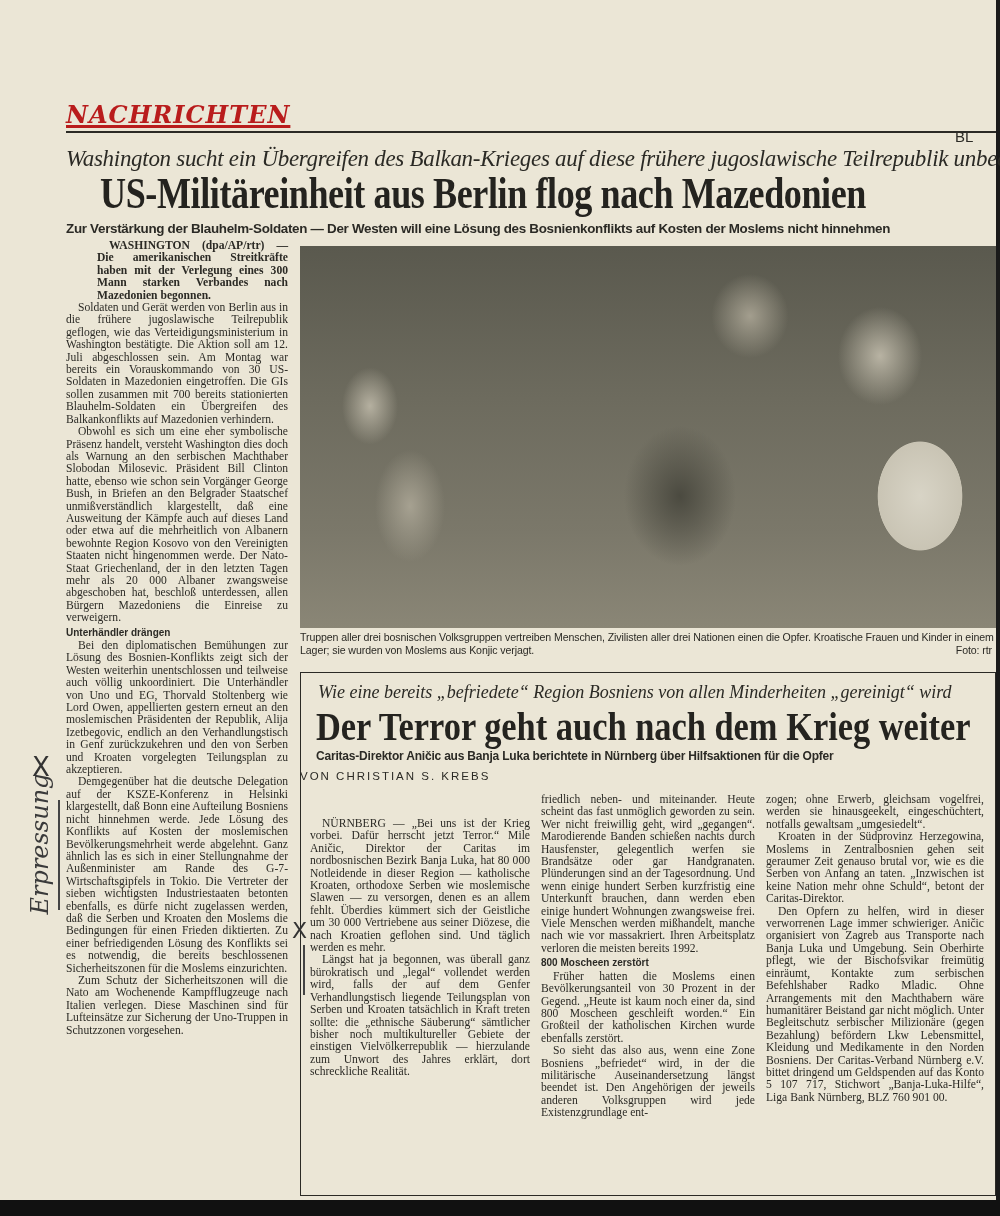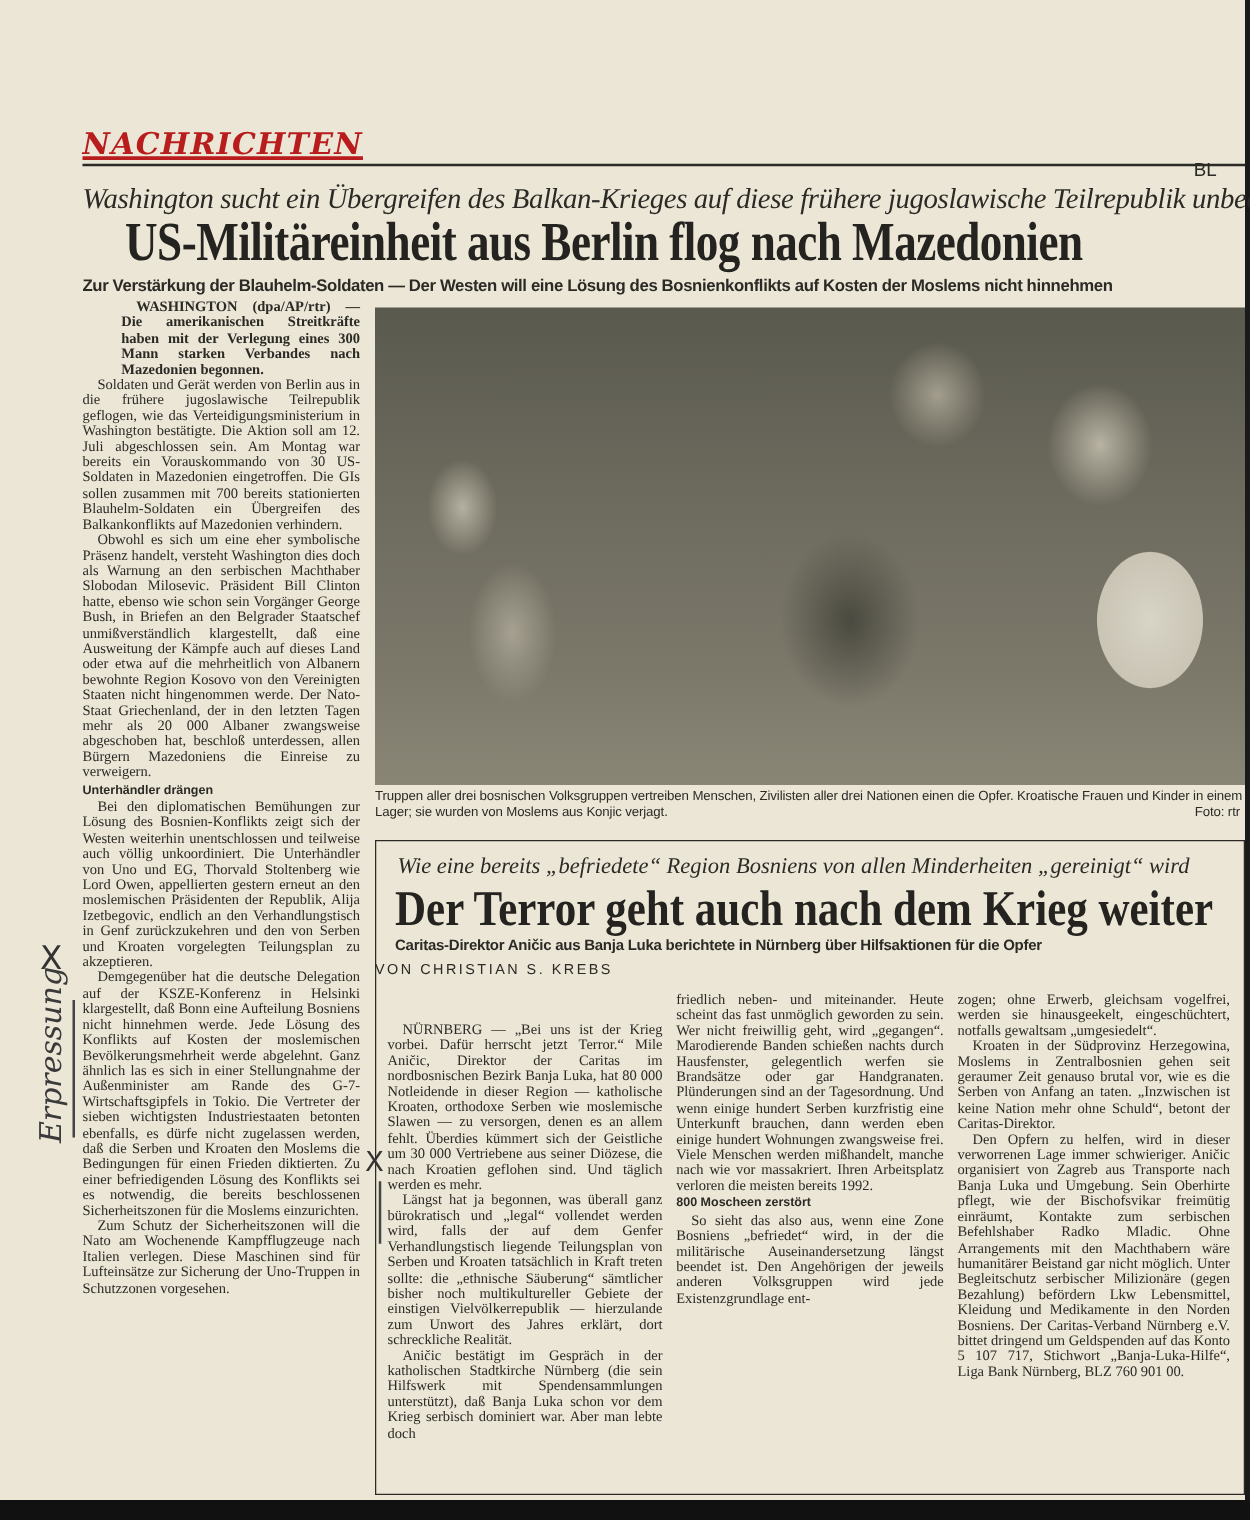--- a/index.html
+++ b/index.html
@@ -71,26 +71,26 @@
 
 <div class="box"></div>
 <div class="kicker2">Wie eine bereits „befriedete“ Region Bosniens von allen Minderheiten „gereinigt“ wird</div>
 <div class="headline2">Der Terror geht auch nach dem Krieg weiter</div>
 <div class="subhead2">Caritas-Direktor Aničic aus Banja Luka berichtete in Nürnberg über Hilfsaktionen für die Opfer</div>
 <div class="byline">VON CHRISTIAN S. KREBS</div>
 
 <div class="col" style="left:310px;top:794px;width:220px;margin-top:24px;">
   <p>NÜRNBERG — „Bei uns ist der Krieg vorbei. Dafür herrscht jetzt Terror.“ Mile Aničic, Direktor der Caritas im nordbosnischen Bezirk Banja Luka, hat 80 000 Notleidende in dieser Region — katholische Kroaten, orthodoxe Serben wie moslemische Slawen — zu versorgen, denen es an allem fehlt. Überdies kümmert sich der Geistliche um 30 000 Vertriebene aus seiner Diözese, die nach Kroatien geflohen sind. Und täglich werden es mehr.</p>
   <p>Längst hat ja begonnen, was überall ganz bürokratisch und „legal“ vollendet werden wird, falls der auf dem Genfer Verhandlungstisch liegende Teilungsplan von Serben und Kroaten tatsächlich in Kraft treten sollte: die „ethnische Säuberung“ sämtlicher bisher noch multikultureller Gebiete der einstigen Vielvölkerrepublik — hierzulande zum Unwort des Jahres erklärt, dort schreckliche Realität.</p>
-  <p>Aničic bestätigt im Gespräch in der katholischen Stadtkirche Nürnberg (die sein Hilfswerk mit Spendensammlungen unterstützt), daß Banja Luka schon vor dem Krieg serbisch dominiert war. Aber man lebte doch</p>
 </div>
 
 <div class="col" style="left:541px;top:794px;width:214px;">
   <p style="text-indent:0">friedlich neben- und miteinander. Heute scheint das fast unmöglich geworden zu sein. Wer nicht freiwillig geht, wird „gegangen“. Marodierende Banden schießen nachts durch Hausfenster, gelegentlich werfen sie Brandsätze oder gar Handgranaten. Plünderungen sind an der Tagesordnung. Und wenn einige hundert Serben kurzfristig eine Unterkunft brauchen, dann werden eben einige hundert Wohnungen zwangsweise frei. Viele Menschen werden mißhandelt, manche nach wie vor massakriert. Ihren Arbeitsplatz verloren die meisten bereits 1992.</p>
   <h4>800 Moscheen zerstört</h4>
+  <p>Früher hatten die Moslems einen Bevölkerungsanteil von 30 Prozent in der Gegend. „Heute ist kaum noch einer da, sind 800 Moscheen geschleift worden.“ Ein Großteil der katholischen Kirchen wurde ebenfalls zerstört.</p>
   <p>So sieht das also aus, wenn eine Zone Bosniens „befriedet“ wird, in der die militärische Auseinandersetzung längst beendet ist. Den Angehörigen der jeweils anderen Volksgruppen wird jede Existenzgrundlage ent-</p>
 </div>
 
 <div class="col" style="left:766px;top:794px;width:218px;">
   <p style="text-indent:0">zogen; ohne Erwerb, gleichsam vogelfrei, werden sie hinausgeekelt, eingeschüchtert, notfalls gewaltsam „umgesiedelt“.</p>
   <p>Kroaten in der Südprovinz Herzegowina, Moslems in Zentralbosnien gehen seit geraumer Zeit genauso brutal vor, wie es die Serben von Anfang an taten. „Inzwischen ist keine Nation mehr ohne Schuld“, betont der Caritas-Direktor.</p>
   <p>Den Opfern zu helfen, wird in dieser verworrenen Lage immer schwieriger. Aničic organisiert von Zagreb aus Transporte nach Banja Luka und Umgebung. Sein Oberhirte pflegt, wie der Bischofsvikar freimütig einräumt, Kontakte zum serbischen Befehlshaber Radko Mladic. Ohne Arrangements mit den Machthabern wäre humanitärer Beistand gar nicht möglich. Unter Begleitschutz serbischer Milizionäre (gegen Bezahlung) befördern Lkw Lebensmittel, Kleidung und Medikamente in den Norden Bosniens. Der Caritas-Verband Nürnberg e.V. bittet dringend um Geldspenden auf das Konto 5 107 717, Stichwort „Banja-Luka-Hilfe“, Liga Bank Nürnberg, BLZ 760 901 00.</p>
 </div>
 
 <div class="note">

